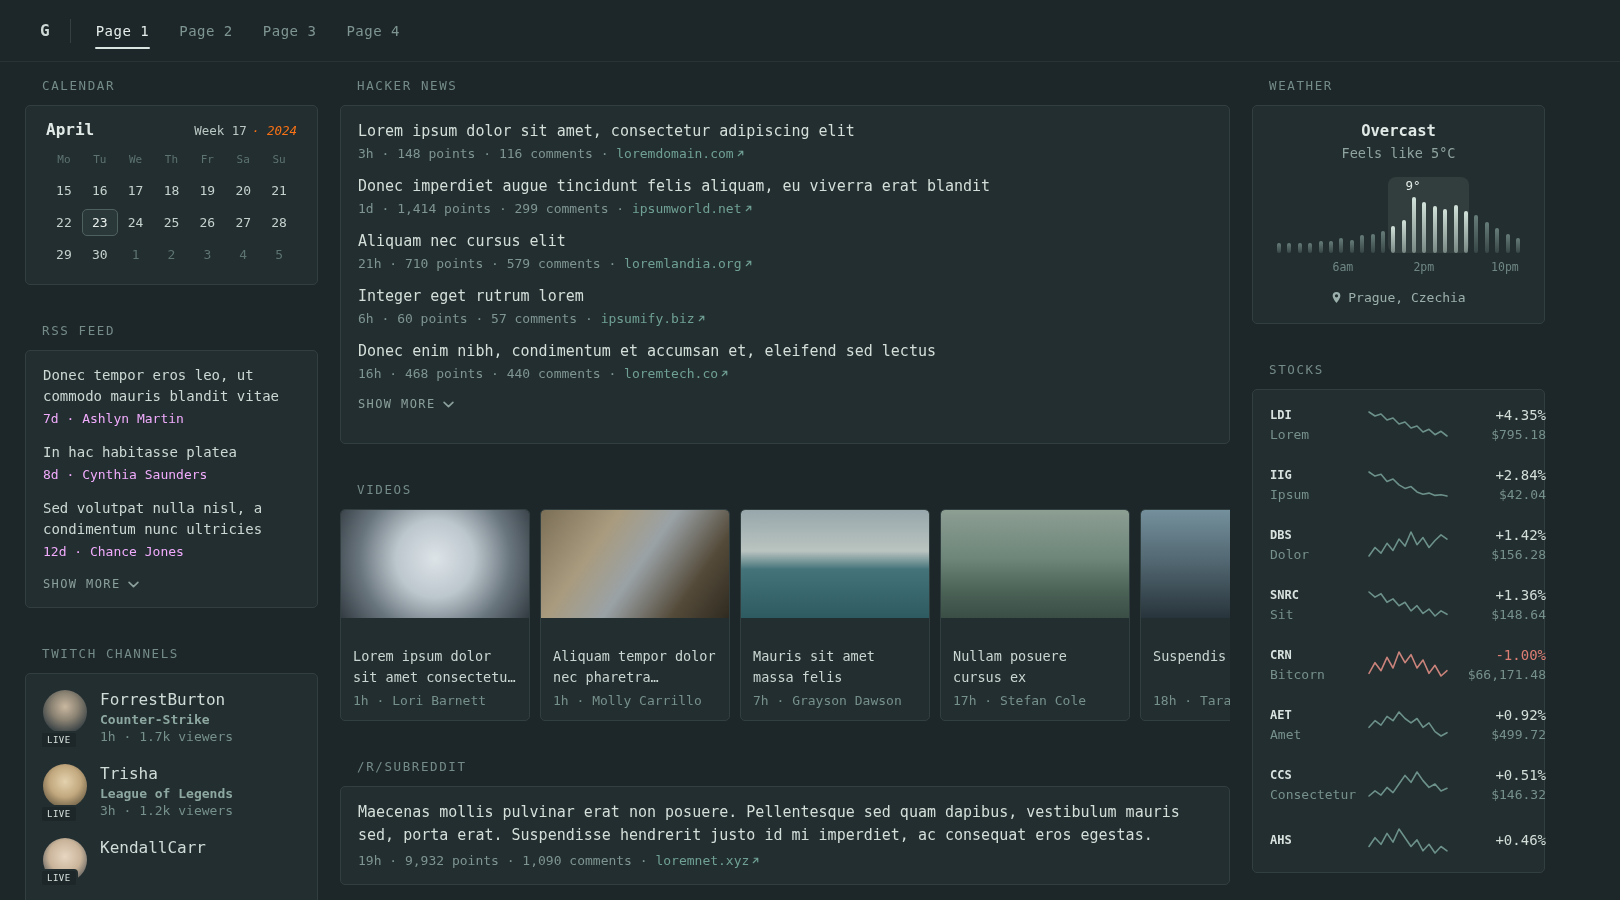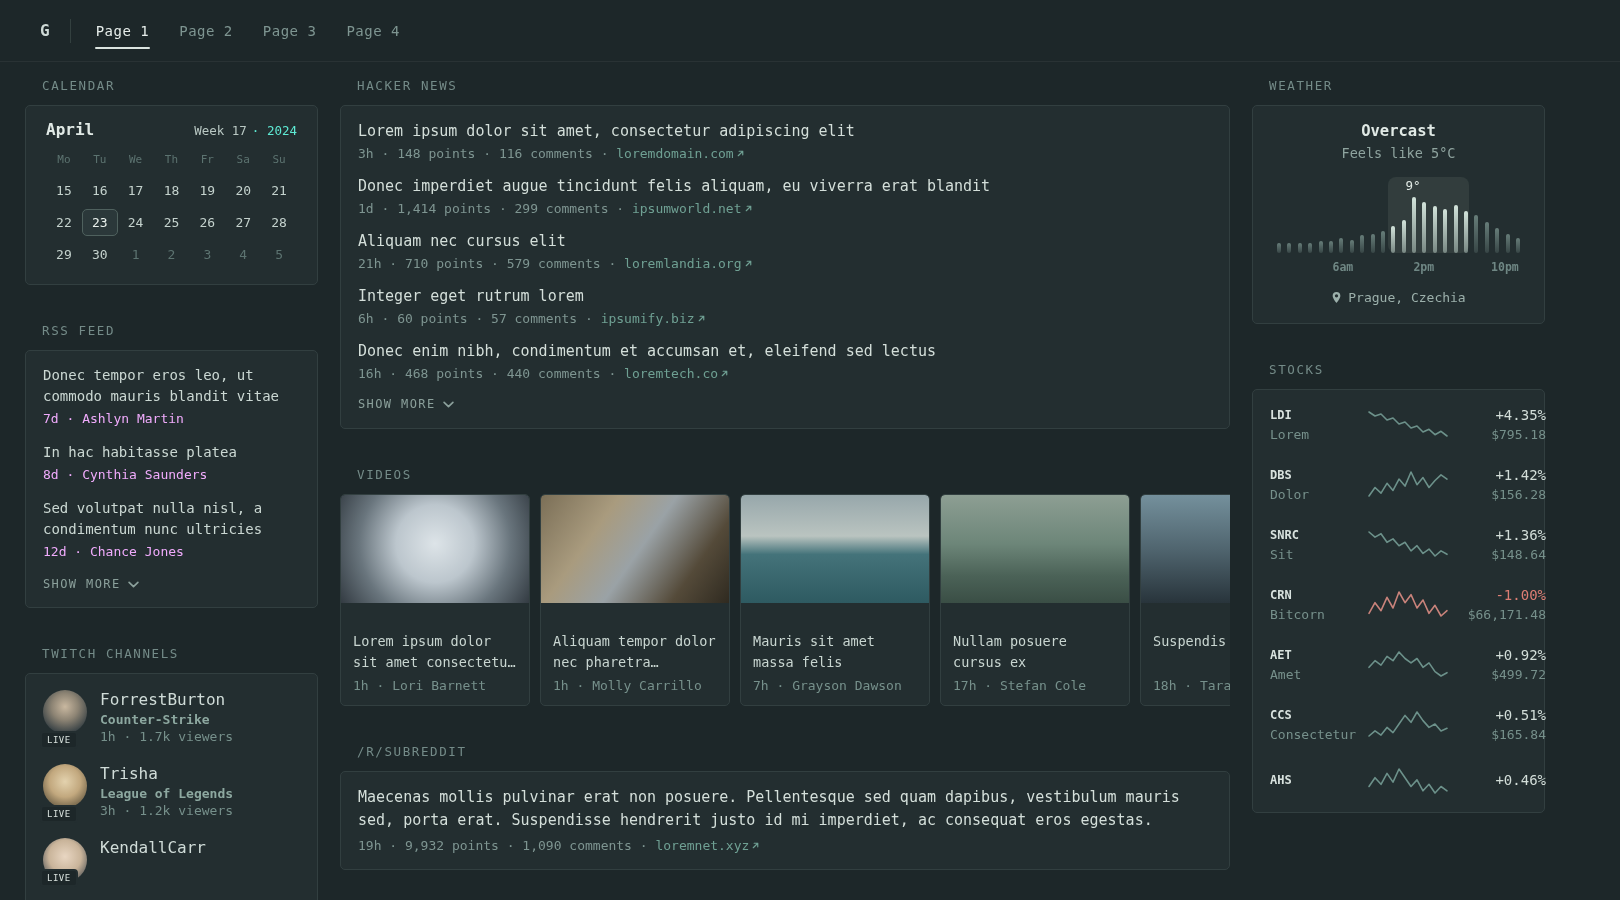--- a/index.html
+++ b/index.html
@@ -49,21 +49,21 @@
   }
   .card {
     background:#232e30; border:1px solid #323f40; border-radius:5px;
   }
 
   
   .cal { padding:14px 20px 16px; }
   .cal-top { display:flex; justify-content:space-between; align-items:baseline; }
   .cal-month { font-size:16px; font-weight:600; color:#e0e9e5; }
   .cal-week { font-size:12.5px; color:#b9c8c3; }
-  .cal-year { font-size:12.5px; color:#5eead4; margin-left:5px; }
+  .cal-year { font-size:12.5px; color:#f97316; margin-left:5px;font-style:italic; }
   .cal-grid { display:grid; grid-template-columns:repeat(7,1fr); row-gap:5px; margin-top:14px; }
   .cal-dow { font-size:11px; color:#5c7370; text-align:center; padding-bottom:6px; }
   .cal-day {
     height:27px; display:flex; align-items:center; justify-content:center;
     font-size:13px; color:#c4d2cd; border-radius:5px;
   }
   .cal-day.muted { color:#5c7370; }
   .cal-day.today {
     background:#2b383a; border:1px solid #4f615e; color:#eaf1ed;
   }
@@ -93,21 +93,21 @@
   .tw-live {
     position:absolute; left:-3px; bottom:-5px;
     background:#1d2729; color:#d8e1dd; font-size:9px; letter-spacing:0.5px;
     padding:2px 5px; border-radius:4px; border:2px solid #232e30;
   }
   .tw-name { font-size:16px; color:#d0dcd8; line-height:20px; }
   .tw-cat  { font-size:13px; color:#8da8a0; margin-top:2px;font-weight:bold; }
   .tw-meta { font-size:13px; color:#76908b; margin-top:2px; }
 
   
-  .hn { padding:14px 17px 17px; }
+  .hn { padding:14px 17px 32px; }
   .hn-item { margin-bottom:14px; }
   .hn-title { font-size:15px; line-height:22px; color:#d4dfda; }
   .hn-meta { font-size:13px; color:#7e9591; margin-top:4px; }
   .link { color:#6fa093; }
   .arrow-icon { display:inline-block; vertical-align:baseline; margin-left:2px; }
 
   
   .videos-row { display:flex; gap:10px; overflow:hidden; }
   .vid-card { width:190px; flex:none; overflow:hidden; }
   .vid-thumb { height:108px; border-radius:4px 4px 0 0; }
@@ -145,21 +145,21 @@
   .wx-bar {
     width:4px; border-radius:2.5px;
     background:linear-gradient(to top, rgba(148,178,170,0.18), rgba(148,178,170,0.6));
   }
   .wx-bar.hl {
     background:linear-gradient(to top, rgba(205,226,216,0.45), rgba(219,236,227,0.95));
   }
   .wx-times { position:relative; height:14px; margin:7px 24px 0; }
   .wx-time {
     position:absolute; transform:translateX(-50%);
-    font-size:11.5px; color:#6f8784;font-weight:bold;
+    font-size:11.5px; color:#6f8784;
   }
   .wx-loc {
     display:flex; align-items:center; justify-content:center; gap:6px;
     margin-top:16px; font-size:13px; color:#9cb0ab;
   }
   .wx-loc svg { display:block; }
 
   
   .stocks { padding:4px 0; }
   .stock-row { display:flex; align-items:center; padding:12px 17px; }
@@ -474,20 +474,35 @@
               <svg viewBox="0 0 84 30" width="84" height="30">
                 <polyline points="3.0,3.0 9.0,7.0 15.0,5.0 21.0,11.0 27.0,9.0 33.0,15.0 39.0,13.0 45.0,19.0 51.0,17.0 57.0,23.0 63.0,20.3 69.0,25.7 75.0,22.3 81.0,27.0" fill="none" stroke="#6c918a" stroke-width="1.6" stroke-linejoin="round" stroke-linecap="round"></polyline>
               </svg>
             </div>
           <div class="stock-right" data-interactable="false">
             <div class="stock-change" data-interactable="false">+4.35%</div>
             <div class="stock-price" data-interactable="false">$795.18</div>
           </div>
         </div>
 
+        <div class="stock-row" data-interactable="true">
+          <div class="stock-info" data-interactable="false">
+            <div class="stock-ticker" data-interactable="false">IIG</div>
+            <div class="stock-name" data-interactable="false">Ipsum</div>
+          </div>
+          <div class="stock-spark" data-interactable="false">
+              <svg viewBox="0 0 84 30" width="84" height="30">
+                <polyline points="3.0,3.0 9.0,7.1 15.0,5.3 21.0,12.4 27.0,10.0 33.0,15.9 39.0,19.4 45.0,17.6 51.0,22.9 57.0,25.2 63.0,24.1 69.0,26.4 75.0,25.8 81.0,27.0" fill="none" stroke="#6c918a" stroke-width="1.6" stroke-linejoin="round" stroke-linecap="round"></polyline>
+              </svg>
+            </div>
+          <div class="stock-right" data-interactable="false">
+            <div class="stock-change" data-interactable="false">+2.84%</div>
+            <div class="stock-price" data-interactable="false">$42.04</div>
+          </div>
+        </div>
 
         <div class="stock-row" data-interactable="true">
           <div class="stock-info" data-interactable="false">
             <div class="stock-ticker" data-interactable="false">DBS</div>
             <div class="stock-name" data-interactable="false">Dolor</div>
           </div>
           <div class="stock-spark" data-interactable="false">
               <svg viewBox="0 0 84 30" width="84" height="30">
                 <polyline points="3.0,27.0 9.0,18.5 15.0,24.2 21.0,14.3 27.0,21.4 33.0,10.1 39.0,17.1 45.0,3.0 51.0,15.7 57.0,8.6 63.0,18.5 69.0,11.5 75.0,5.8 81.0,10.1" fill="none" stroke="#6c918a" stroke-width="1.6" stroke-linejoin="round" stroke-linecap="round"></polyline>
               </svg>
@@ -551,21 +566,21 @@
             <div class="stock-ticker" data-interactable="false">CCS</div>
             <div class="stock-name" data-interactable="false">Consectetur</div>
           </div>
           <div class="stock-spark" data-interactable="false">
               <svg viewBox="0 0 84 30" width="84" height="30">
                 <polyline points="3.0,27.0 9.0,21.9 15.0,26.1 21.0,18.4 27.0,23.6 33.0,15.0 39.0,6.4 45.0,13.3 51.0,3.0 57.0,11.6 63.0,18.4 69.0,15.0 75.0,21.9 81.0,19.3" fill="none" stroke="#6c918a" stroke-width="1.6" stroke-linejoin="round" stroke-linecap="round"></polyline>
               </svg>
             </div>
           <div class="stock-right" data-interactable="false">
             <div class="stock-change" data-interactable="false">+0.51%</div>
-            <div class="stock-price" data-interactable="false">$165.84</div>
+            <div class="stock-price" data-interactable="false">$146.32</div>
           </div>
         </div>
 
         <div class="stock-row" data-interactable="true">
           <div class="stock-info" data-interactable="false">
             <div class="stock-ticker" data-interactable="false">AHS</div>
             <div class="stock-name" data-interactable="false"></div>
           </div>
           <div class="stock-spark" data-interactable="false">
               <svg viewBox="0 0 84 30" width="84" height="30">

